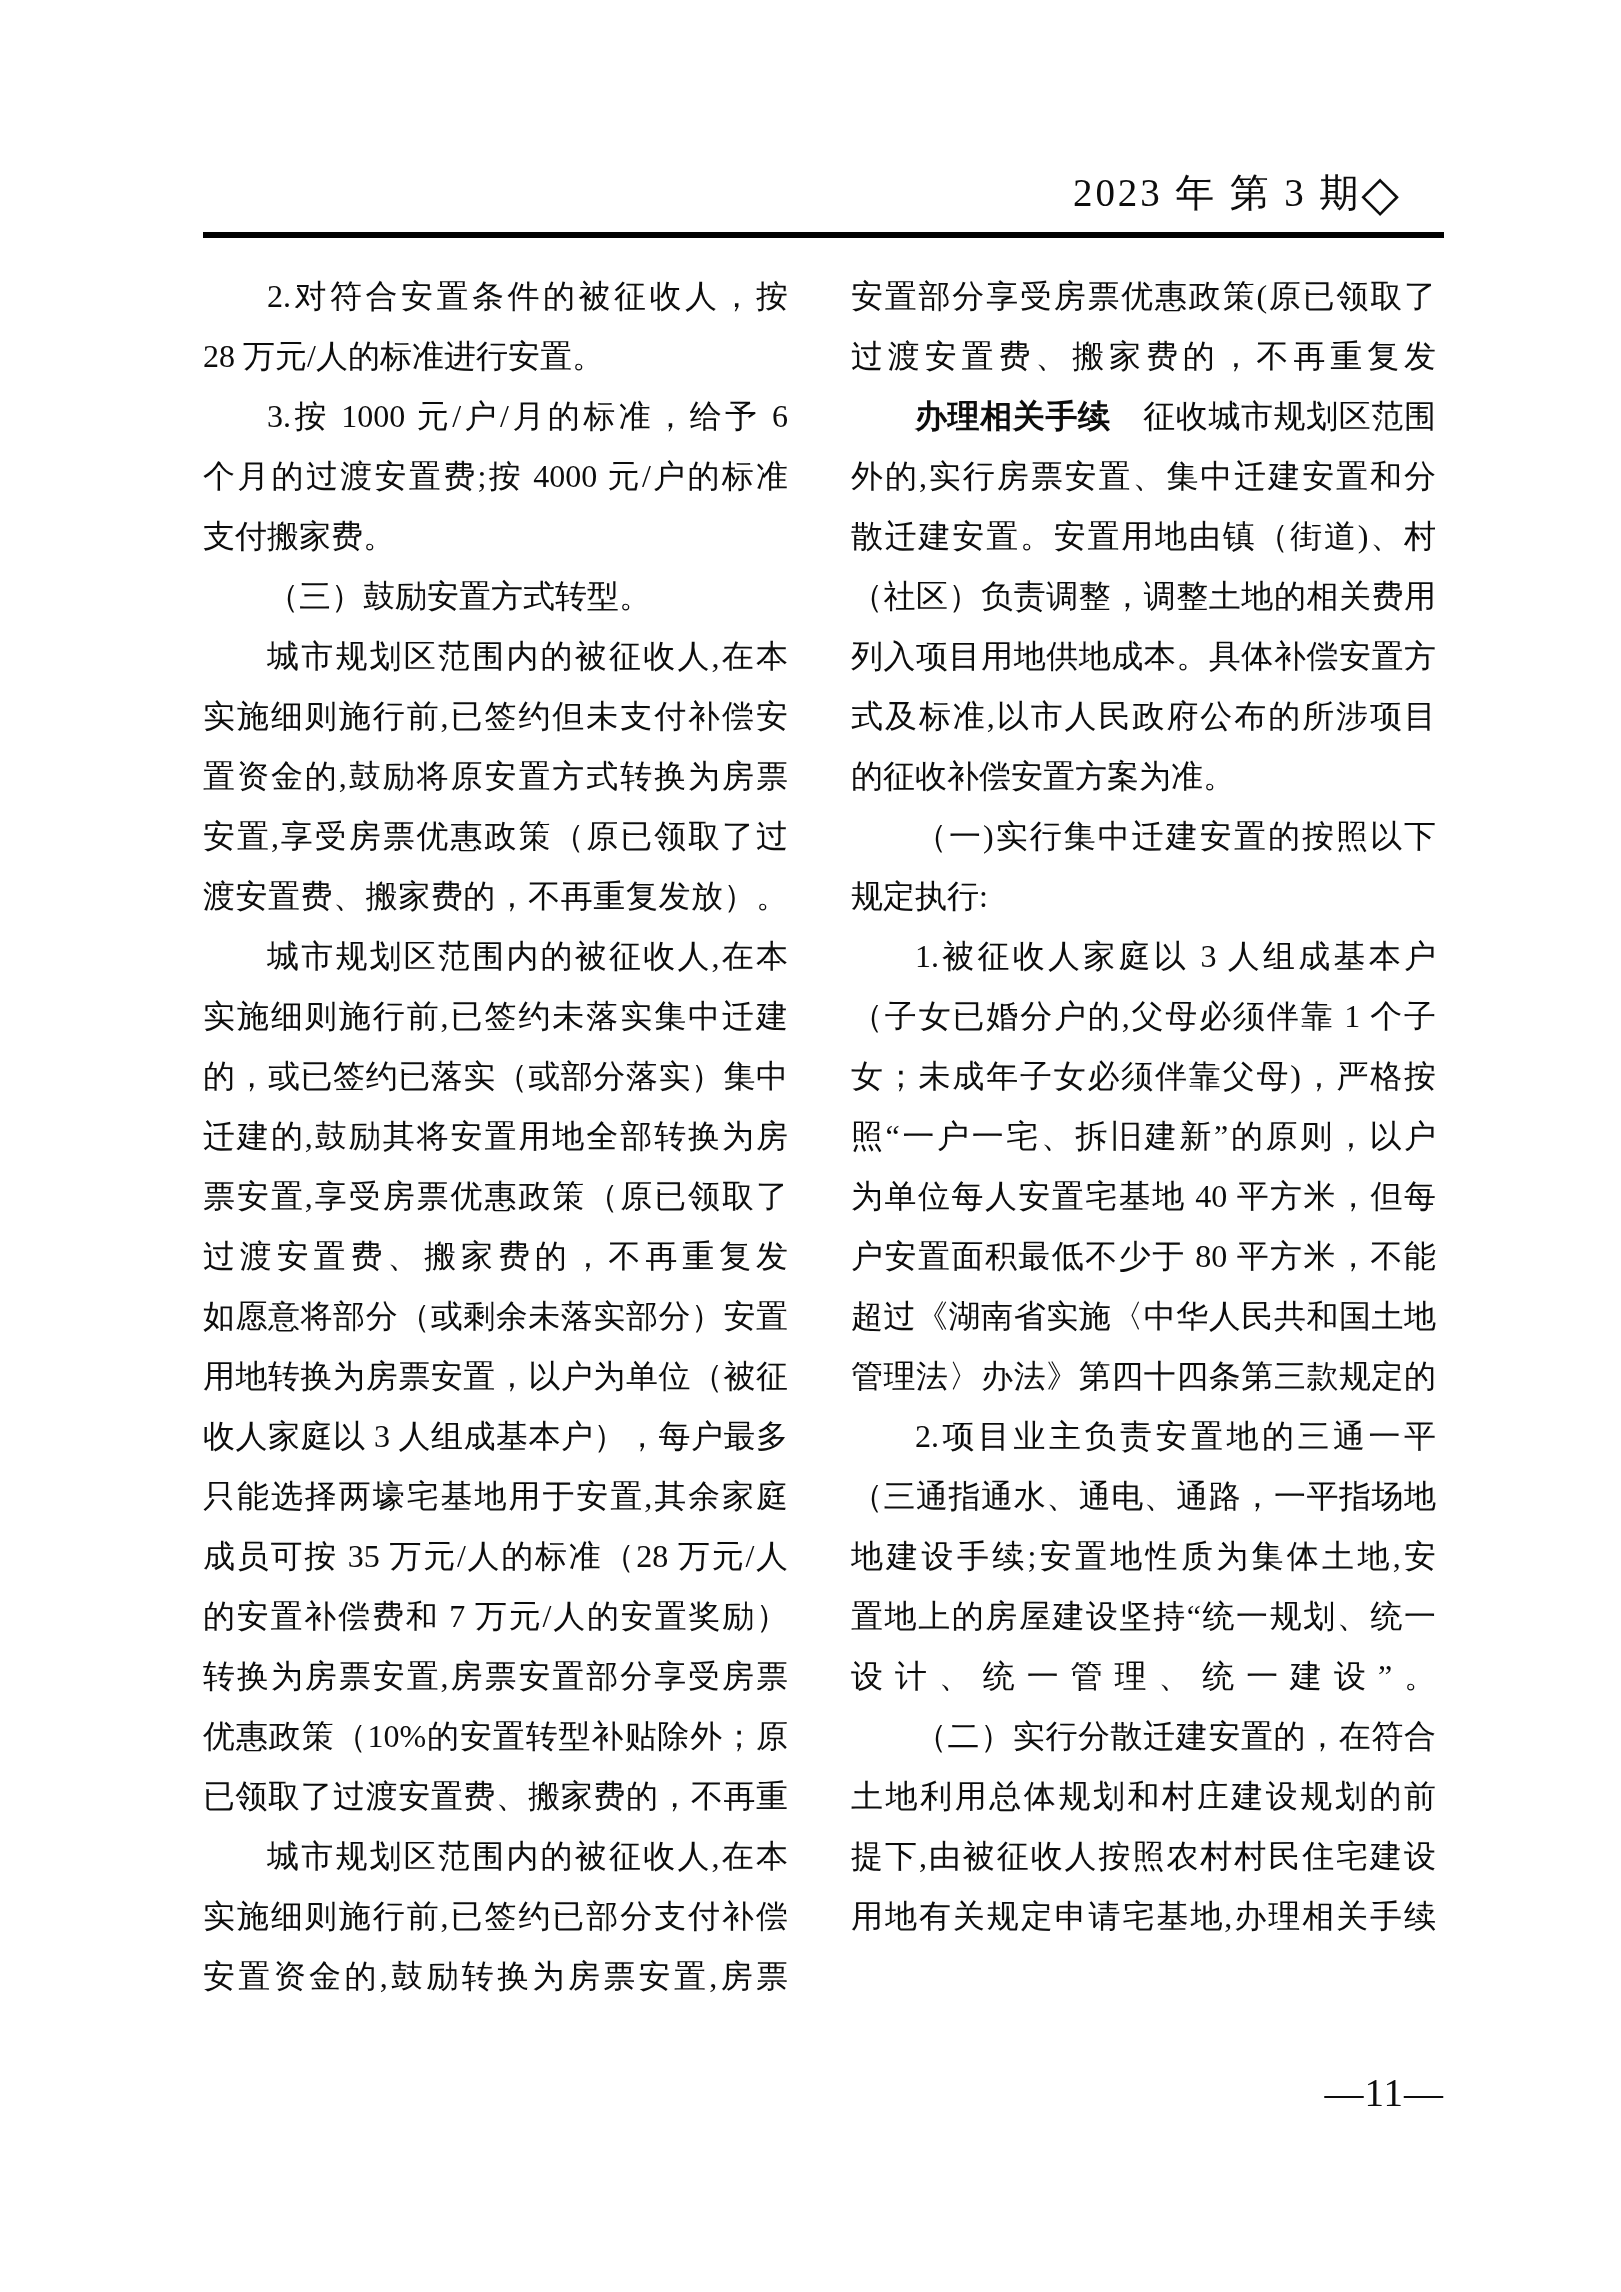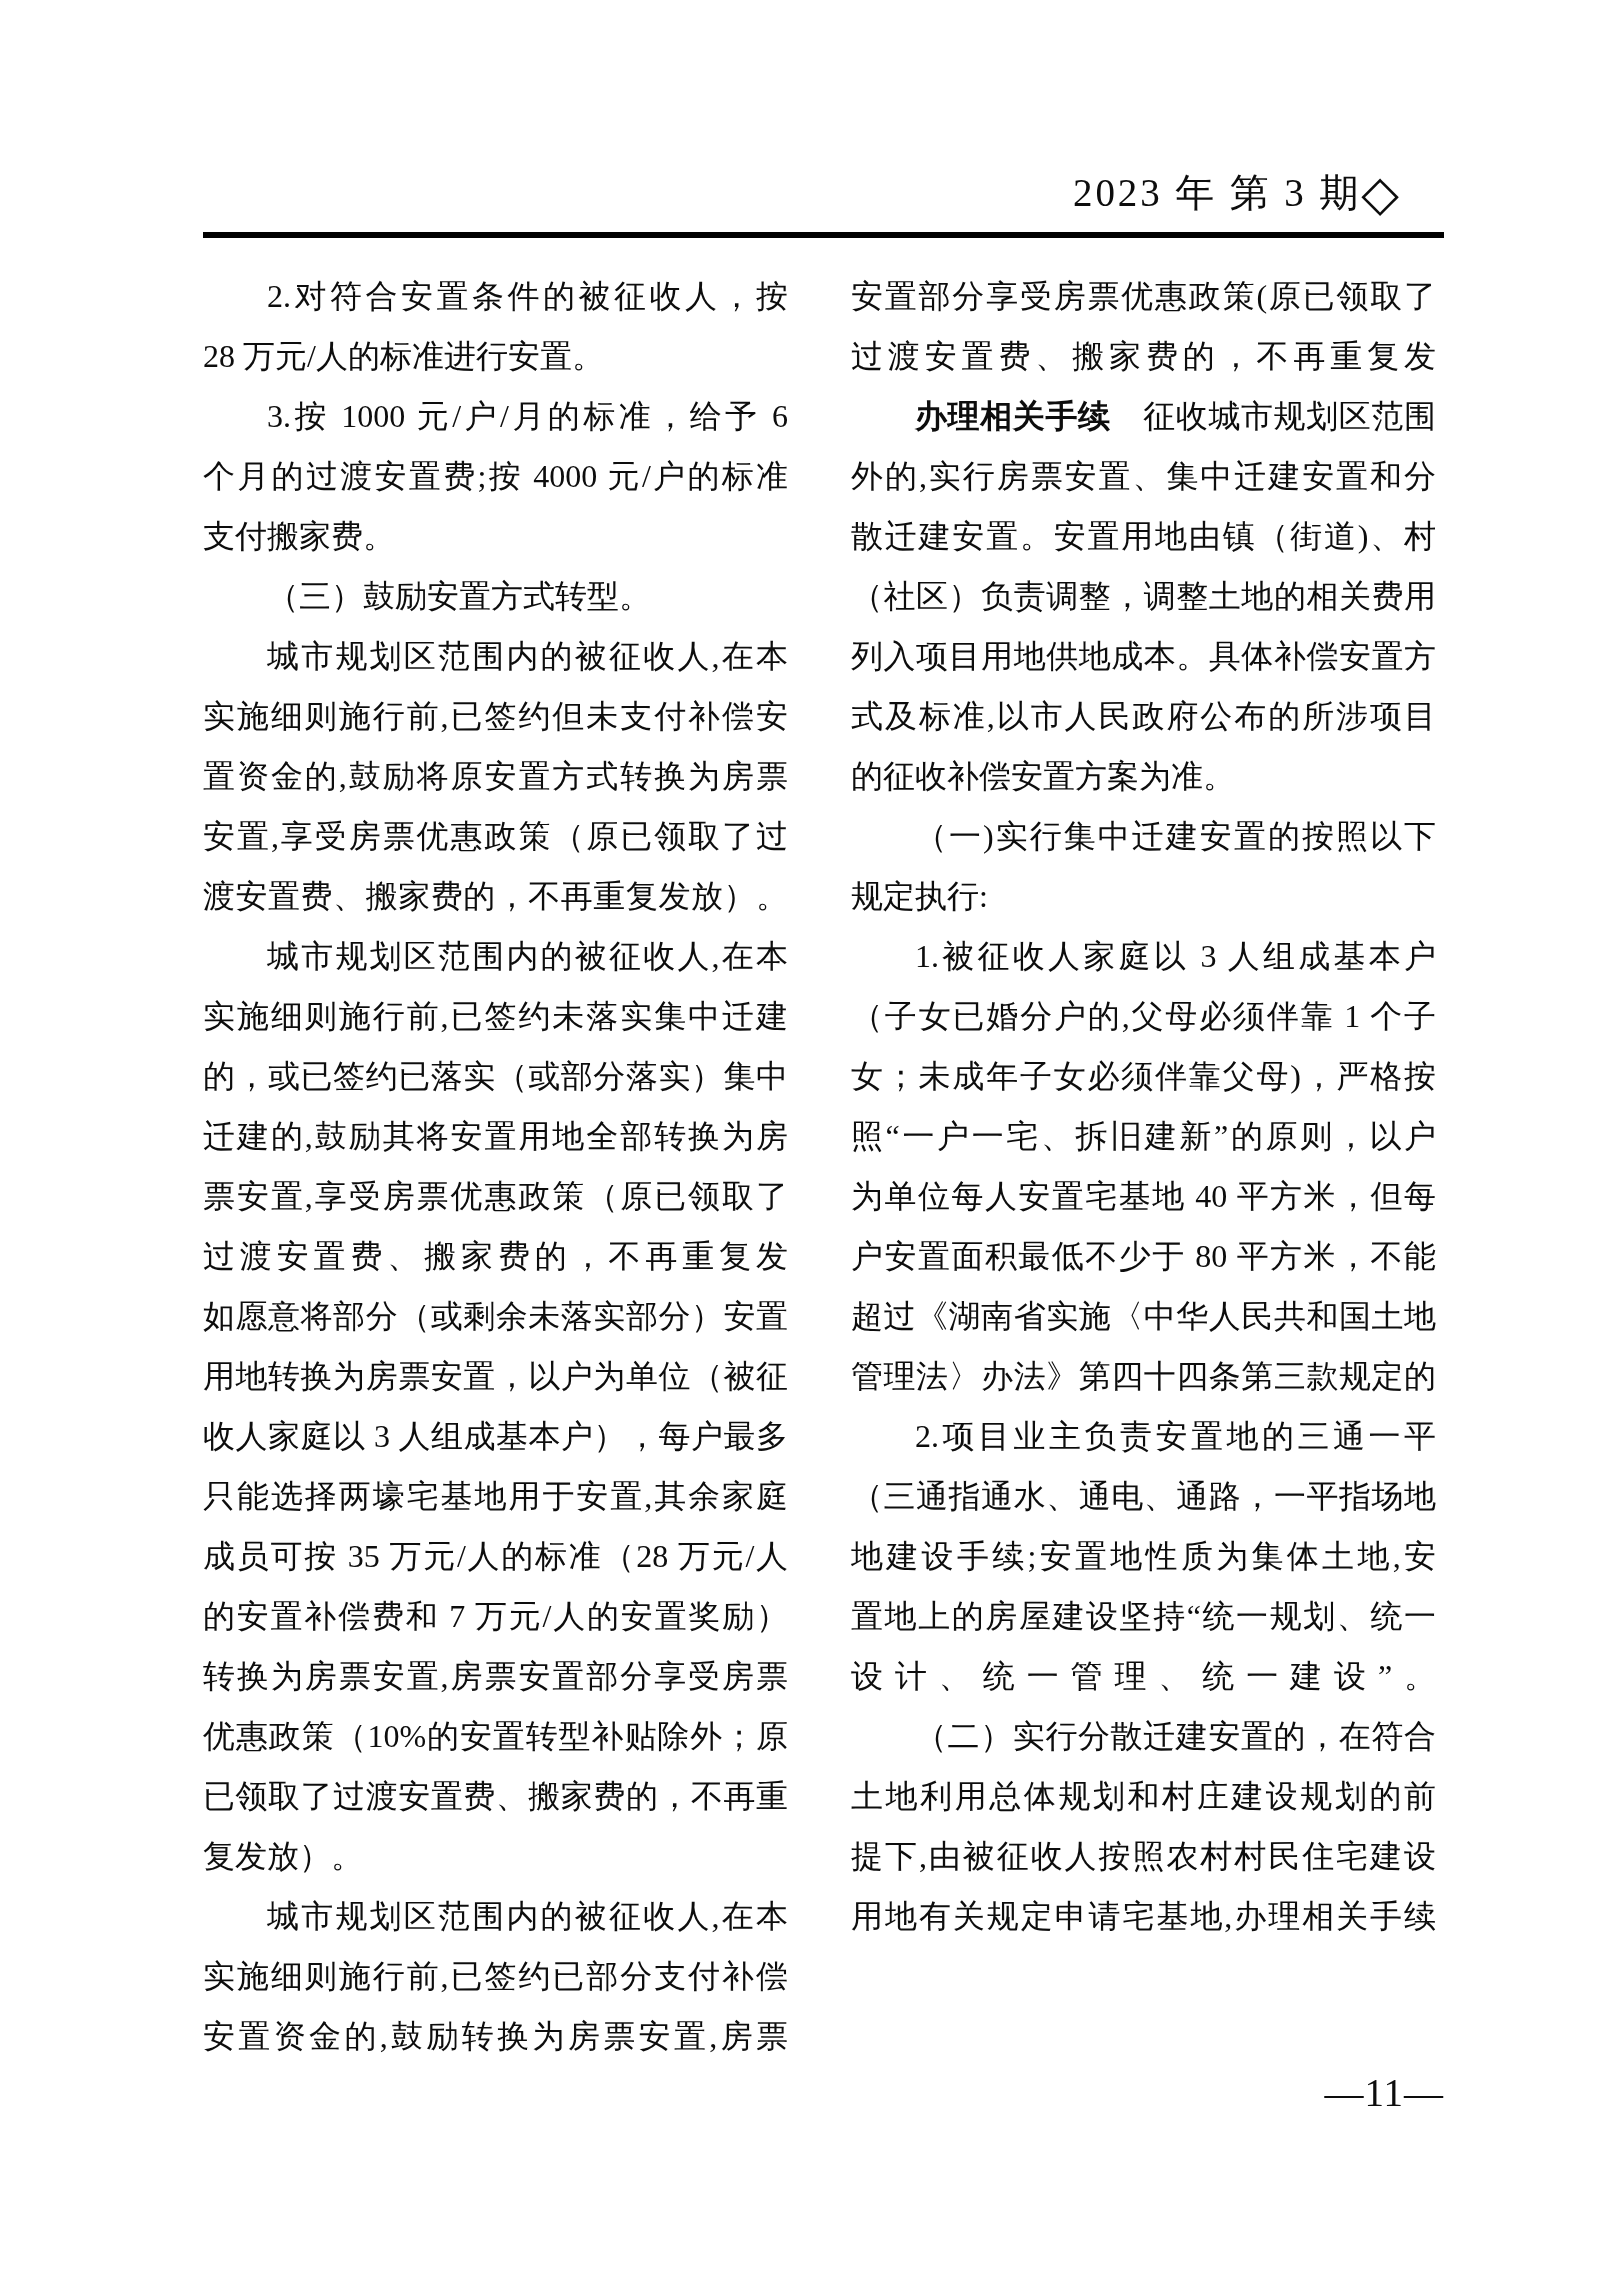--- a/index.html
+++ b/index.html
@@ -93,21 +93,20 @@
         <div class="line">过渡安置费、搬家费的，不再重复发放）。</div>
         <div class="line">如愿意将部分（或剩余未落实部分）安置</div>
         <div class="line">用地转换为房票安置，以户为单位（被征</div>
         <div class="line">收人家庭以 3 人组成基本户），每户最多</div>
         <div class="line">只能选择两壕宅基地用于安置,其余家庭</div>
         <div class="line">成员可按 35 万元/人的标准（28 万元/人</div>
         <div class="line">的安置补偿费和 7 万元/人的安置奖励）</div>
         <div class="line">转换为房票安置,房票安置部分享受房票</div>
         <div class="line">优惠政策（10%的安置转型补贴除外；原</div>
         <div class="line">已领取了过渡安置费、搬家费的，不再重</div>
-        <div class="line end">复发放）。</div>
         <div class="line indent">城市规划区范围内的被征收人,在本</div>
         <div class="line">实施细则施行前,已签约已部分支付补偿</div>
         <div class="line">安置资金的,鼓励转换为房票安置,房票</div>
       </div>
     <div class="col" id="col-right">
         <div class="line">安置部分享受房票优惠政策(原已领取了</div>
         <div class="line">过渡安置费、搬家费的，不再重复发放)。</div>
         <div class="line indent"><b>办理相关手续</b>　征收城市规划区范围</div>
         <div class="line">外的,实行房票安置、集中迁建安置和分</div>
         <div class="line">散迁建安置。安置用地由镇（街道)、村</div>

